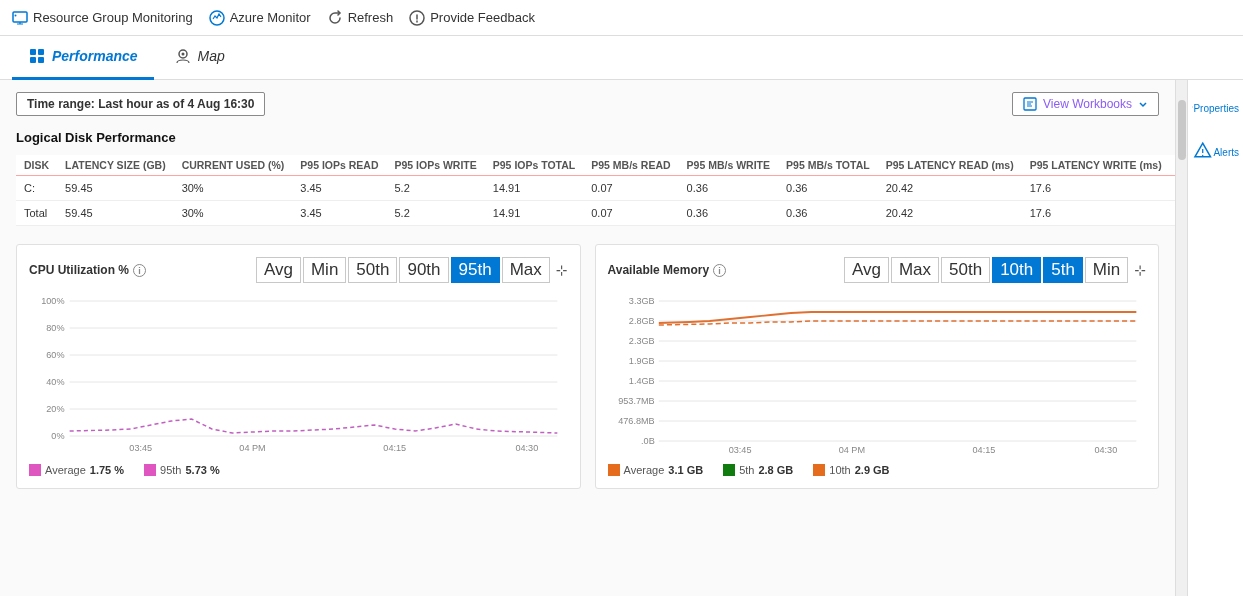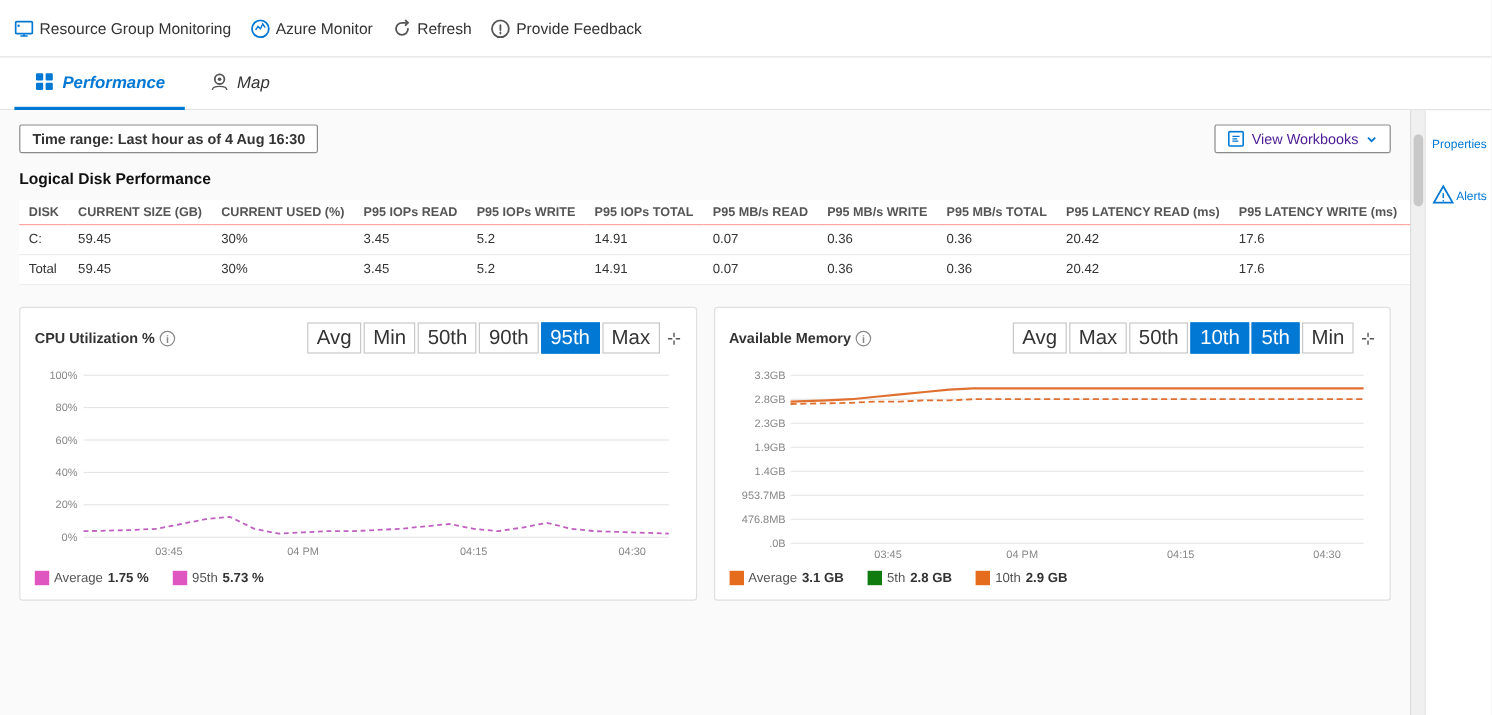--- a/index.html
+++ b/index.html
@@ -5,21 +5,21 @@
     * { box-sizing: border-box; margin: 0; padding: 0; }
     body { font-family: 'Segoe UI', Arial, sans-serif; font-size: 12px; background: #f3f3f3; color: #333; }
     
     .top-nav {
       background: #fff;
       border-bottom: 1px solid #ddd;
       padding: 6px 12px;
       display: flex;
       align-items: center;
       gap: 16px;
-      height: 48px;
+      height: 36px;
     }
     .nav-item {
       display: flex;
       align-items: center;
       gap: 5px;
       cursor: pointer;
       font-size: 13px;
       color: #333;
     }
     .nav-icon { width: 16px; height: 16px; display: inline-block; }
@@ -120,21 +120,21 @@
       color: #333;
     }
     .time-range-btn span { font-weight: 600; text-align: center; }
     .view-workbooks-btn {
       background: #fff;
       border: 1px solid #8a8a8a;
       padding: 4px 10px;
       border-radius: 2px;
       cursor: pointer;
       font-size: 12px;
-      color: #4c1d95;
+      color: #8b5cf6;
       display: flex;
       align-items: center;
       gap: 6px;
     }
     
     .section-title {
       font-size: 13px;
       font-weight: 700;
       margin-bottom: 10px;
       color: #111;
@@ -325,21 +325,21 @@
         </svg>
       </button>
     </div>
 
     <div>
       <div class="section-title">Logical Disk Performance</div>
       <table class="disk-table">
         <thead>
           <tr>
             <th>DISK</th>
-            <th>CURRENT SIZE (GB)</th>
+            <th>LATENCY SIZE (GB)</th>
             <th>CURRENT USED (%)</th>
             <th>P95 IOPs READ</th>
             <th>P95 IOPs WRITE</th>
             <th>P95 IOPs TOTAL</th>
             <th>P95 MB/s READ</th>
             <th>P95 MB/s WRITE</th>
             <th>P95 MB/s TOTAL</th>
             <th>P95 LATENCY READ (ms)</th>
             <th>P95 LATENCY WRITE (ms)</th>
             <th>P95 LATENCY TOTAL (</th>

